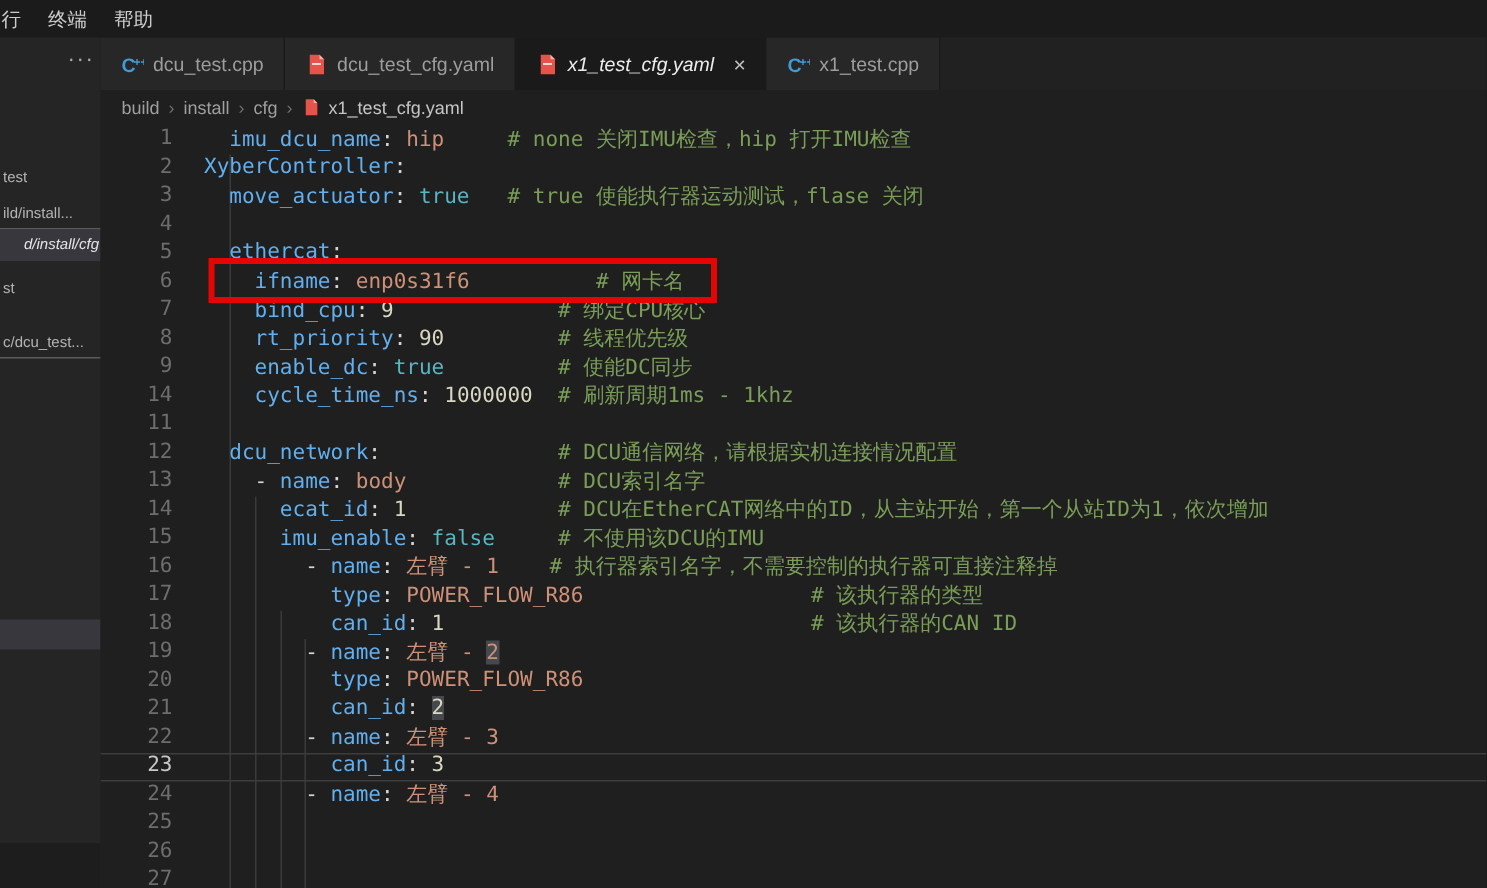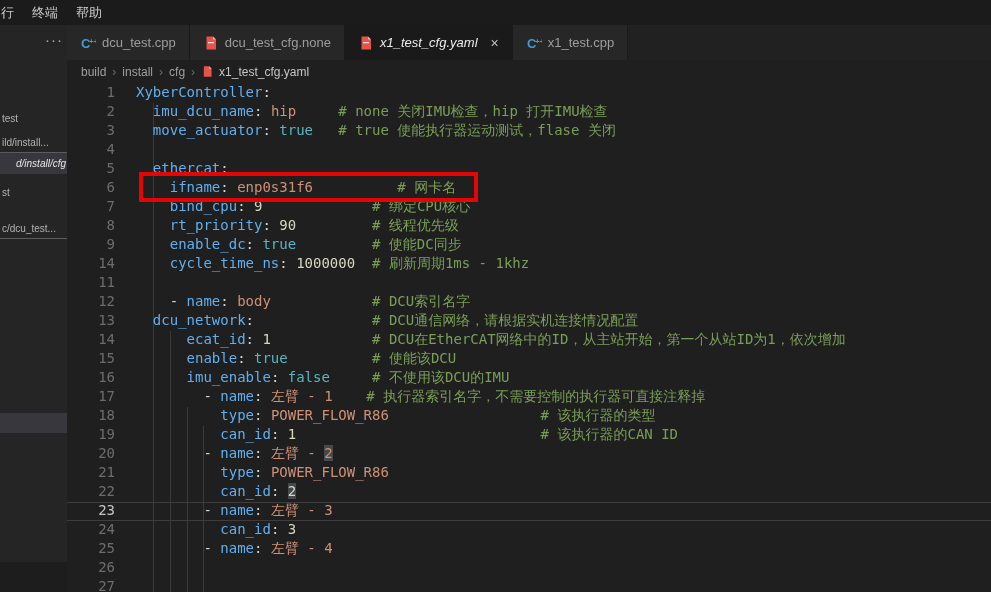--- a/index.html
+++ b/index.html
@@ -107,21 +107,21 @@
                 <text x="9" y="9" font-size="8" font-weight="bold" font-family="Liberation Sans,sans-serif" style="fill:var(--c-cpp_icon_blue,#3f9cd6)">++</text>
               </svg></span>
             <span>dcu_test.cpp</span>
           </div>
           <div class="tab">
             <span class="tab-icon"><svg width="16" height="16" viewBox="0 0 16 16">
                 <path d="M3.5 1.5h6.5l3 3v10h-9.5z" rx="1" style="fill:var(--c-yaml_icon_red,#e5534b)"></path>
                 <path d="M10 1.5v3h3z" fill="#f4b1ab"></path>
                 <rect x="5" y="7" width="6" height="1.3" fill="#f9dcd9"></rect>
               </svg></span>
-            <span>dcu_test_cfg.none</span>
+            <span>dcu_test_cfg.yaml</span>
           </div>
           <div class="tab active">
             <span class="tab-icon"><svg width="16" height="16" viewBox="0 0 16 16">
                 <path d="M3.5 1.5h6.5l3 3v10h-9.5z" rx="1" style="fill:var(--c-yaml_icon_red,#e5534b)"></path>
                 <path d="M10 1.5v3h3z" fill="#f4b1ab"></path>
                 <rect x="5" y="7" width="6" height="1.3" fill="#f9dcd9"></rect>
               </svg></span>
             <span>x1_test_cfg.yaml</span>
             <span class="close">×</span>
           </div>
@@ -180,35 +180,34 @@
             <div class="ln">20</div>
             <div class="ln">21</div>
             <div class="ln">22</div>
             <div class="ln active">23</div>
             <div class="ln">24</div>
             <div class="ln">25</div>
             <div class="ln">26</div>
             <div class="ln">27</div>
           </div>
         <div class="code" id="code-lines">
+            <div class="code-line"><span class="tk-pun">  </span><span class="tk-key">imu_dcu_name</span><span class="tk-pun">: </span><span class="tk-str">hip</span><span class="tk-pun">     </span><span class="tk-com"># none 关闭IMU检查，hip 打开IMU检查</span></div>
             <div class="code-line"><span class="tk-key">XyberController</span><span class="tk-pun">:</span></div>
-            <div class="code-line"><span class="tk-pun">  </span><span class="tk-key">imu_dcu_name</span><span class="tk-pun">: </span><span class="tk-str">hip</span><span class="tk-pun">     </span><span class="tk-com"># none 关闭IMU检查，hip 打开IMU检查</span></div>
             <div class="code-line"><span class="tk-pun">  </span><span class="tk-key">move_actuator</span><span class="tk-pun">: </span><span class="tk-bool">true</span><span class="tk-pun">   </span><span class="tk-com"># true 使能执行器运动测试，flase 关闭</span></div>
             <div class="code-line"></div>
             <div class="code-line"><span class="tk-pun">  </span><span class="tk-key">ethercat</span><span class="tk-pun">:</span></div>
             <div class="code-line"><span class="tk-pun">    </span><span class="tk-key">ifname</span><span class="tk-pun">: </span><span class="tk-str">enp0s31f6</span><span class="tk-pun">          </span><span class="tk-com"># 网卡名</span></div>
             <div class="code-line"><span class="tk-pun">    </span><span class="tk-key">bind_cpu</span><span class="tk-pun">: </span><span class="tk-num">9</span><span class="tk-pun">             </span><span class="tk-com"># 绑定CPU核心</span></div>
             <div class="code-line"><span class="tk-pun">    </span><span class="tk-key">rt_priority</span><span class="tk-pun">: </span><span class="tk-num">90</span><span class="tk-pun">         </span><span class="tk-com"># 线程优先级</span></div>
             <div class="code-line"><span class="tk-pun">    </span><span class="tk-key">enable_dc</span><span class="tk-pun">: </span><span class="tk-bool">true</span><span class="tk-pun">         </span><span class="tk-com"># 使能DC同步</span></div>
             <div class="code-line"><span class="tk-pun">    </span><span class="tk-key">cycle_time_ns</span><span class="tk-pun">: </span><span class="tk-num">1000000</span><span class="tk-pun">  </span><span class="tk-com"># 刷新周期1ms - 1khz</span></div>
             <div class="code-line"></div>
+            <div class="code-line"><span class="tk-pun">  </span><span class="tk-key">dcu_network</span><span class="tk-pun">:</span><span class="tk-pun">              </span><span class="tk-com"># DCU通信网络，请根据实机连接情况配置</span></div>
             <div class="code-line"><span class="tk-pun">    - </span><span class="tk-key">name</span><span class="tk-pun">: </span><span class="tk-str">body</span><span class="tk-pun">            </span><span class="tk-com"># DCU索引名字</span></div>
-            <div class="code-line"><span class="tk-pun">  </span><span class="tk-key">dcu_network</span><span class="tk-pun">:</span><span class="tk-pun">              </span><span class="tk-com"># DCU通信网络，请根据实机连接情况配置</span></div>
             <div class="code-line"><span class="tk-pun">      </span><span class="tk-key">ecat_id</span><span class="tk-pun">: </span><span class="tk-num">1</span><span class="tk-pun">            </span><span class="tk-com"># DCU在EtherCAT网络中的ID，从主站开始，第一个从站ID为1，依次增加</span></div>
-            <div class="code-line"><span class="tk-pun">      </span><span class="tk-key">enable</span><span class="tk-pun">: </span><span class="tk-bool">true</span><span class="tk-pun">          </span><span class="tk-com"># 使能该DCU</span></div>
             <div class="code-line"><span class="tk-pun">      </span><span class="tk-key">imu_enable</span><span class="tk-pun">: </span><span class="tk-bool">false</span><span class="tk-pun">     </span><span class="tk-com"># 不使用该DCU的IMU</span></div>
             <div class="code-line"><span class="tk-pun">        - </span><span class="tk-key">name</span><span class="tk-pun">: </span><span class="tk-str">左臂 - 1</span><span class="tk-pun">    </span><span class="tk-com"># 执行器索引名字，不需要控制的执行器可直接注释掉</span></div>
             <div class="code-line"><span class="tk-pun">          </span><span class="tk-key">type</span><span class="tk-pun">: </span><span class="tk-str">POWER_FLOW_R86</span><span class="tk-pun">                  </span><span class="tk-com"># 该执行器的类型</span></div>
             <div class="code-line"><span class="tk-pun">          </span><span class="tk-key">can_id</span><span class="tk-pun">: </span><span class="tk-num">1</span><span class="tk-pun">                             </span><span class="tk-com"># 该执行器的CAN ID</span></div>
             <div class="code-line"><span class="tk-pun">        - </span><span class="tk-key">name</span><span class="tk-pun">: </span><span class="tk-str">左臂 - </span><span class="tk-strhl">2</span></div>
             <div class="code-line"><span class="tk-pun">          </span><span class="tk-key">type</span><span class="tk-pun">: </span><span class="tk-str">POWER_FLOW_R86</span></div>
             <div class="code-line"><span class="tk-pun">          </span><span class="tk-key">can_id</span><span class="tk-pun">: </span><span class="tk-numhl">2</span></div>
             <div class="code-line"><span class="tk-pun">        - </span><span class="tk-key">name</span><span class="tk-pun">: </span><span class="tk-str">左臂 - 3</span></div>
             <div class="code-line"><span class="tk-pun">          </span><span class="tk-key">can_id</span><span class="tk-pun">: </span><span class="tk-num">3</span></div>
             <div class="code-line"><span class="tk-pun">        - </span><span class="tk-key">name</span><span class="tk-pun">: </span><span class="tk-str">左臂 - 4</span></div>

